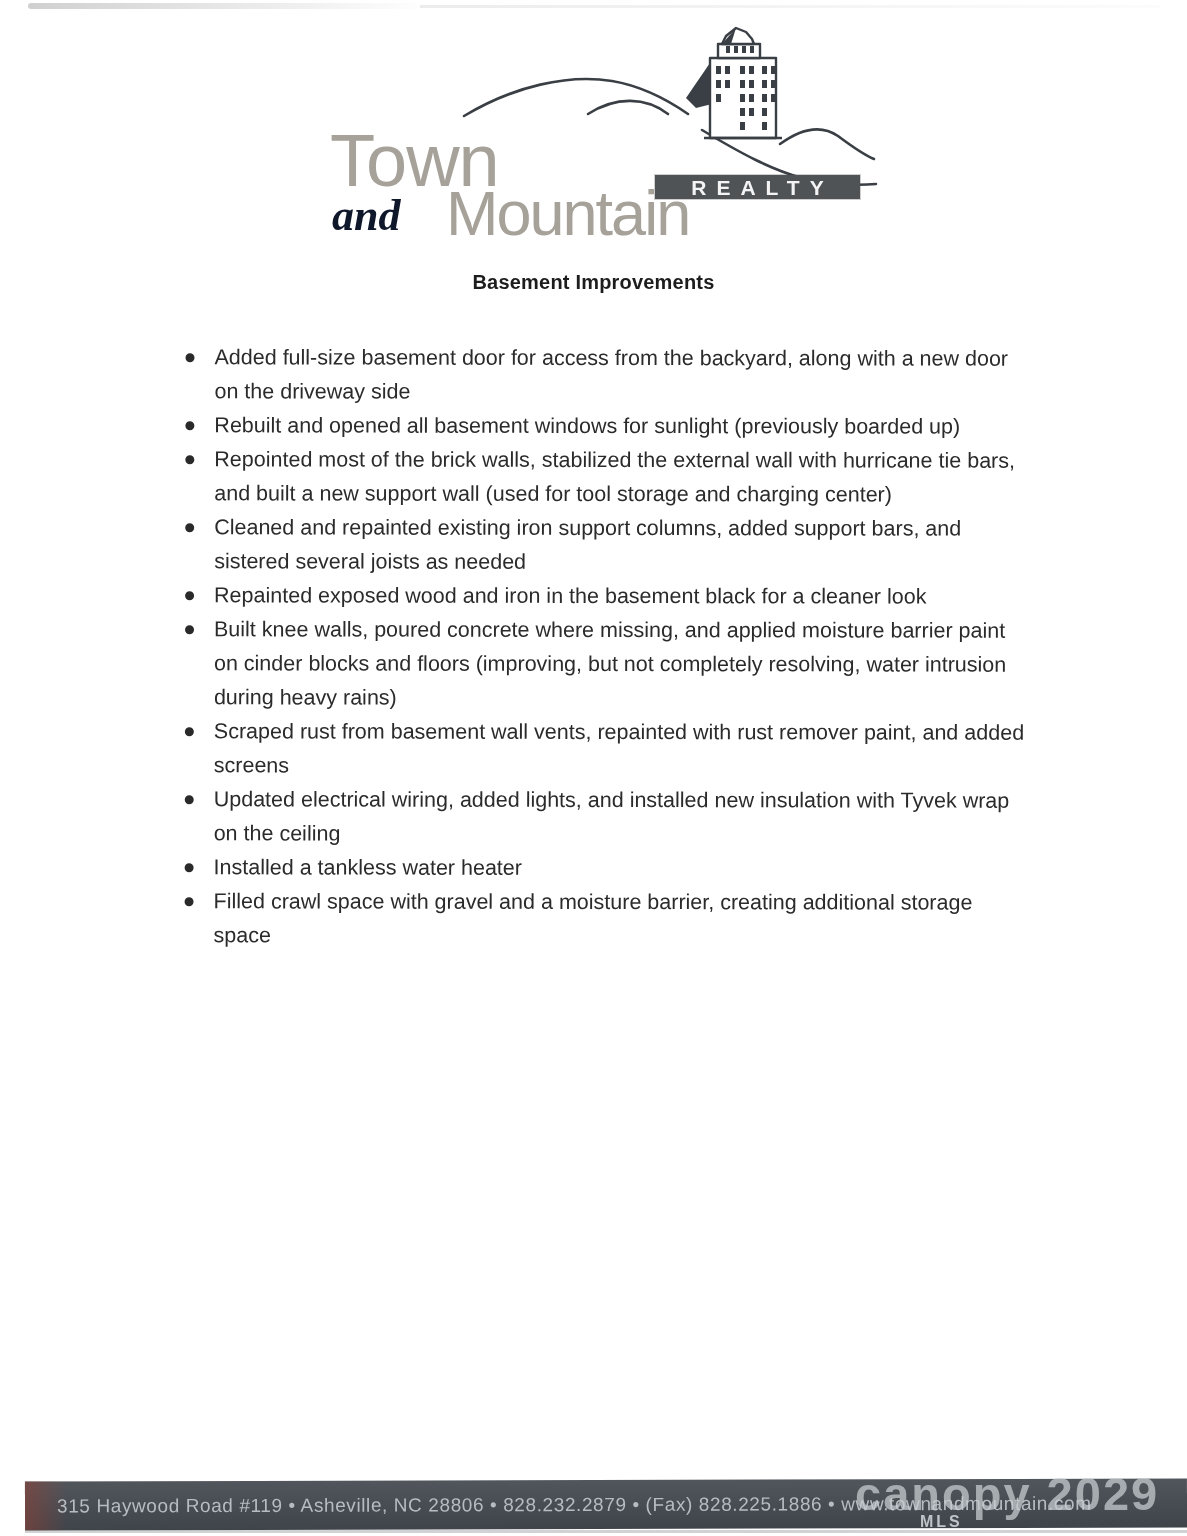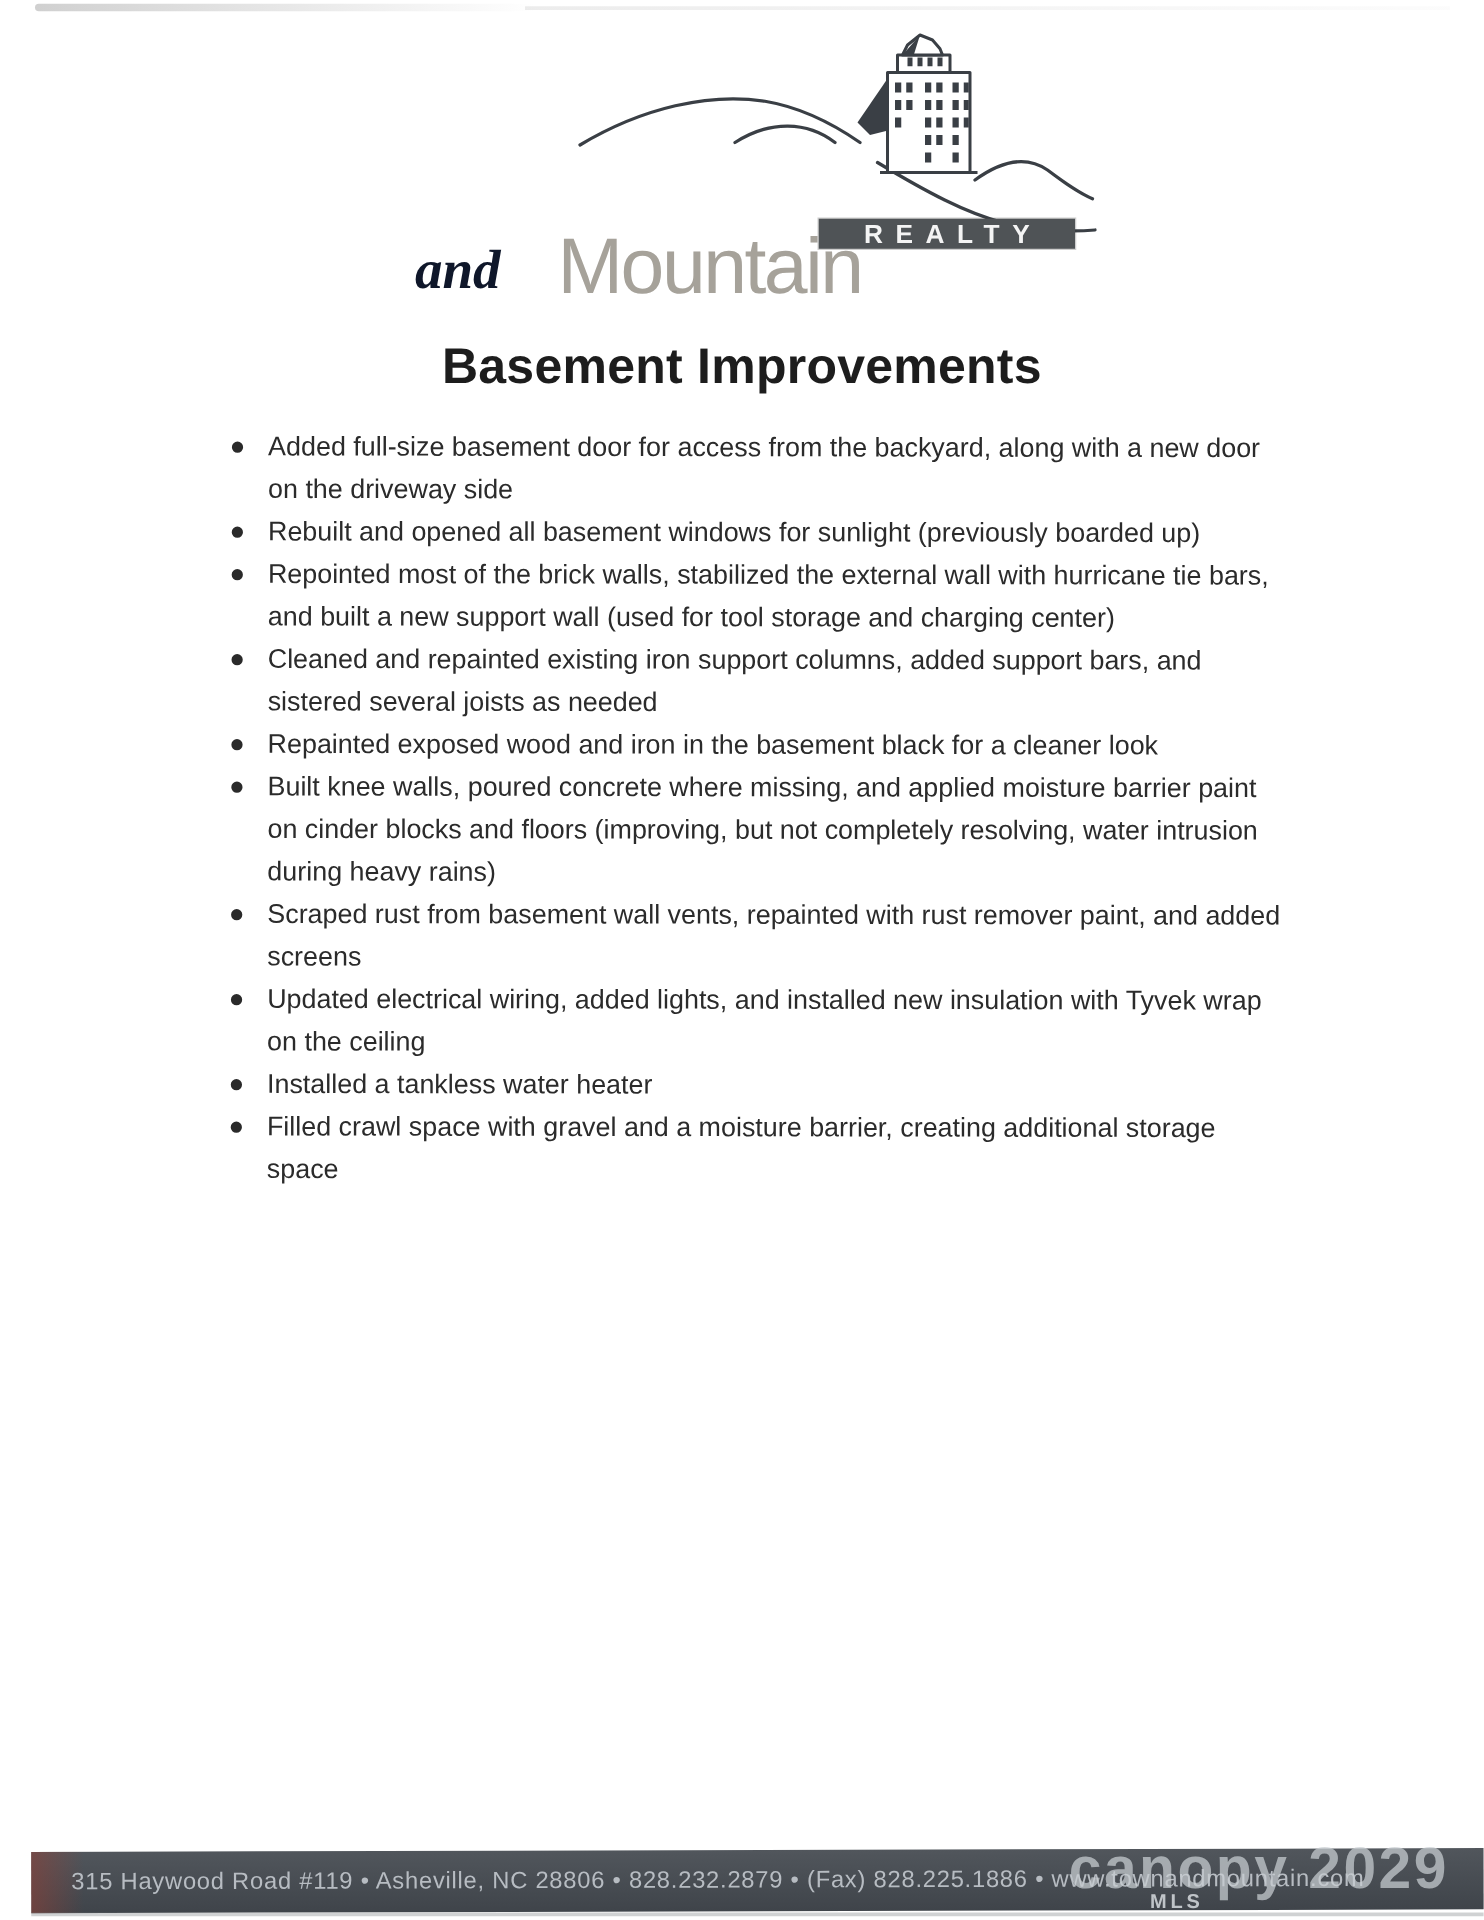--- a/index.html
+++ b/index.html
@@ -45,21 +45,21 @@
     box-shadow:0 0 0 1px rgba(60,60,60,.25);
   }
   .realty-box span{
     color:#f4f4f4;font-weight:700;font-size:21px;letter-spacing:10px;
     padding-left:10px; 
     line-height:1;
   }
   
   .doc-title{
     position:absolute;left:0;top:271px;width:1187px;
-    text-align:center;font-size:40px;font-weight:700;color:#1d1d1d;
+    text-align:center;font-size:20px;font-weight:700;color:#1d1d1d;
     letter-spacing:0.2px;margin:0;
   }
   
   .list{
     position:absolute;left:185px;top:341px;width:870px;
     margin:0;padding:0;list-style:none;
     transform:rotate(0.1deg);
   }
   .list li{
     display:flex;align-items:flex-start;
@@ -171,20 +171,21 @@
   </defs>
 </svg>
 
 <div class="scan-top-edge"></div>
 <div class="scan-top-edge2"></div>
 
 <header class="logo-wrap">
   <svg class="logo-art" viewBox="0 0 430 170">
     <use href="#mountain-logo-art"></use>
   </svg>
+  <span class="word-town">Town</span>
   <span class="word-and">and</span>
   <span class="word-mountain">Mountain</span>
   <div class="realty-box">
     <span>REALTY</span>
   </div>
 </header>
 
 <h1 class="doc-title">Basement Improvements</h1>
 
 <ul class="list">

